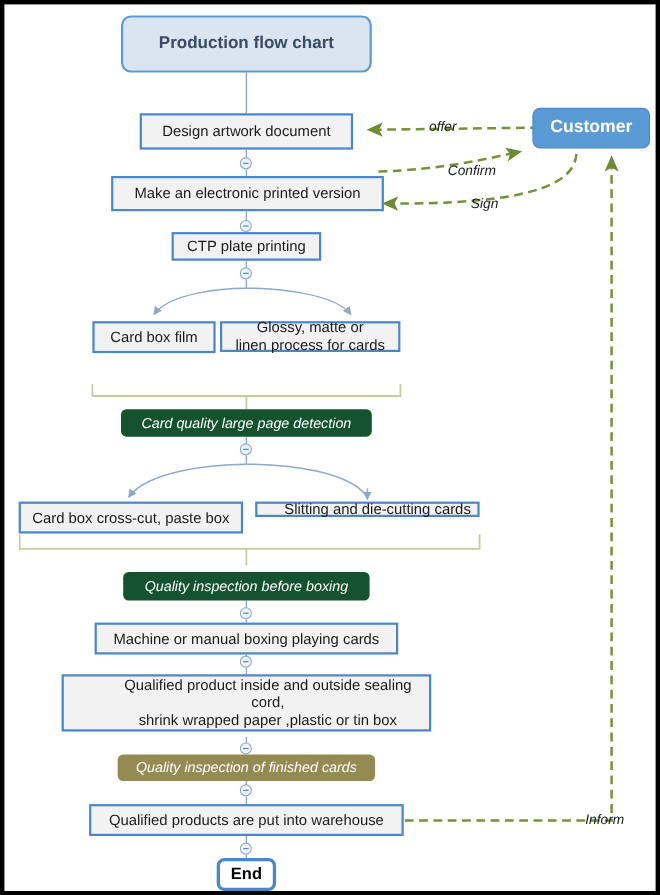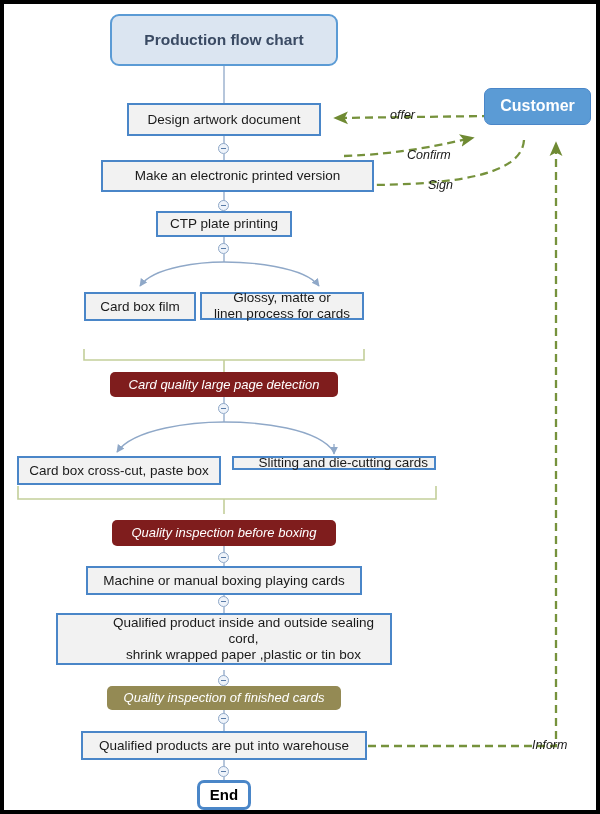--- a/index.html
+++ b/index.html
@@ -44,21 +44,21 @@
   .entity{
     background:#5b9bd5;
     border:1px solid #4a86c8;
     border-radius:7px;
     color:#ffffff;
     font-weight:bold;
     font-size:16px;
   }
   
   .insp{
-    background:#7f1d1d;
+    background:#14532d;
     border-radius:5px;
     color:#ffffff;
     font-style:italic;
     font-size:13px;
   }
   .insp.khaki{background:#948a54;}
   
   .endbox{
     background:#ffffff;
     border:3px solid #4a86c8;
@@ -174,29 +174,29 @@
   <div class="handle" style="left:214px;top:548px;"></div>
   <div class="handle" style="left:214px;top:592px;"></div>
   <div class="handle" style="left:214px;top:671px;"></div>
   <div class="handle" style="left:214px;top:709px;"></div>
   <div class="handle" style="left:214px;top:762px;"></div>
 
   <div class="node titlebox" style="left:106px;top:10px;width:228px;height:52px;">
     <span>Production flow chart</span>
   </div>
 
-  <div class="node entity" style="left:480px;top:84px;width:107px;height:37px;">
+  <div class="node entity" style="left:480px;top:94px;width:107px;height:37px;">
     <span>Customer</span>
   </div>
 
   <div class="node proc" style="left:123px;top:99px;width:194px;height:33px;">
     <span>Design artwork document</span>
   </div>
 
-  <div class="node proc" style="left:97px;top:156px;width:273px;height:32px;">
+  <div class="node proc" style="left:97px;top:156px;width:248px;height:32px;">
     <span>Make an electronic printed version</span>
   </div>
 
   <div class="node proc" style="left:152px;top:207px;width:136px;height:26px;">
     <span>CTP plate printing</span>
   </div>
 
   <div class="node proc" style="left:80px;top:288px;width:112px;height:29px;">
     <span>Card box film</span>
   </div>

